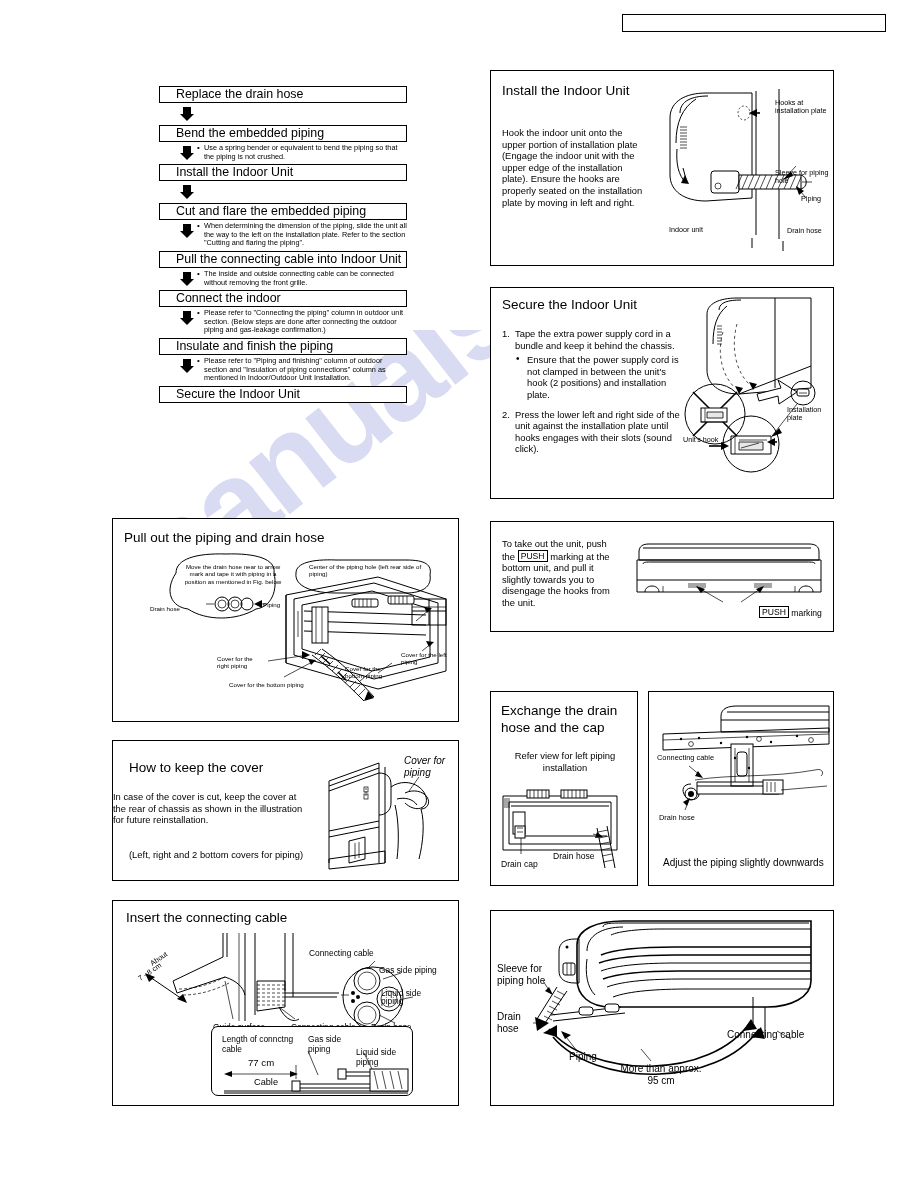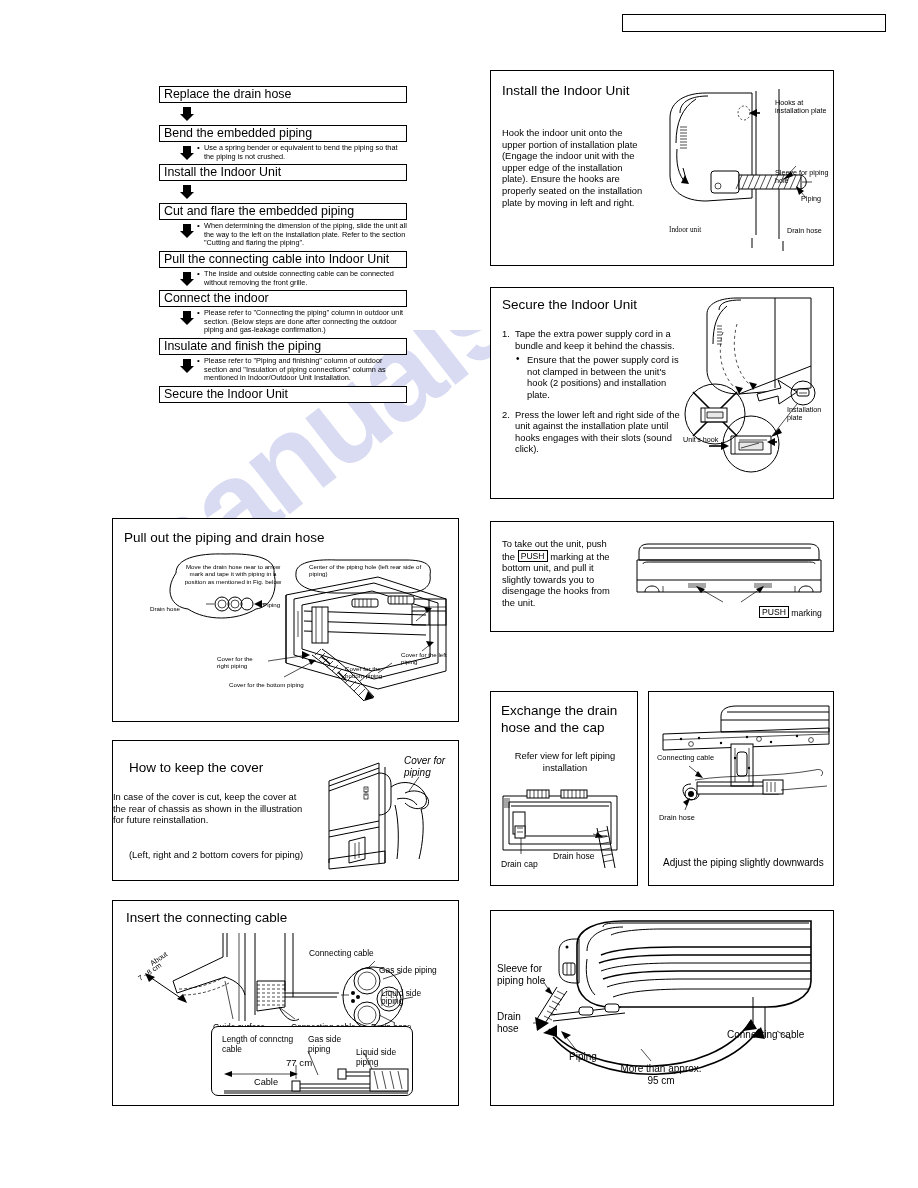--- a/index.html
+++ b/index.html
@@ -47,21 +47,21 @@
     z-index: 10;
   }
 
   
   .flow { position: absolute; left: 159px; top: 86px; width: 248px; z-index: 10; }
   .flow-box {
     border: 1.3px solid #000;
     background: #fff;
     height: 17px;
     line-height: 15px;
-    padding: 0 4px;
+    padding: 0 16px;
     font-size: 12.4px;
     white-space: nowrap;
     overflow: hidden;
   }
   .flow-gap { position: relative; }
   .arrow-down {
     position: absolute; left: 21px; top: 4px;
     width: 0; height: 0;
   }
   .arrow-down i {
@@ -241,21 +241,21 @@
       <polygon class="fillk" points="127,97 135,88 137,93"></polygon>
       <path class="lnT" d="M141 104 L150 115"></path>
       <polygon class="fillk" points="140,103 148,108 143,112"></polygon>
       <path class="lnT" d="M146 99 L156 99"></path>
     </svg>
 
     <div class="lbl" style="left:284px; top:28px; width:58px;">Hooks at installation plate</div>
     <div class="lbl" style="left:284px; top:98px; width:58px;">Sleeve for piping hole</div>
     <div class="lbl" style="left:310px; top:124px;">Piping</div>
     <div class="lbl" style="left:296px; top:156px;">Drain hose</div>
-    <div class="lbl" style="left:178px; top:155px;font-family:Liberation Serif, serif;">Indoor unit</div>
+    <div class="lbl" style="left:178px; top:155px;">Indoor unit</div>
   </div>
 
   <div class="panel" style="left:490px; top:287px; width:344px; height:212px;">
     <div class="panel-title" style="position:absolute; left:11px; top:9px;">Secure the Indoor Unit</div>
 
     <div class="panel-body" style="position:absolute; left:11px; top:40px; width:180px;">
       <ul class="olist">
         <li>
           <span class="num">1.</span>
           <span>Tape the extra power supply cord in a bundle and keep it behind the chassis.</span>
@@ -493,21 +493,21 @@
     <div class="lbl" style="left:178px; top:122px; font-size:8.4px;">Connecting cable</div>
     <div class="lbl" style="left:196px; top:48px; font-size:8.4px;">Connecting cable</div>
     <div class="lbl" style="left:266px; top:65px; width:62px; font-size:8.4px;">Gas side piping</div>
     <div class="lbl" style="left:268px; top:88px; width:52px; font-size:8.4px;">Liquid side piping</div>
     <div class="lbl" style="left:258px; top:122px; font-size:8.4px;">Drain hose</div>
 
     <div style="position:absolute; left:98px; top:125px; width:202px; height:70px; border:1px solid #000; border-radius:7px; background:#fff;">
       <div class="panel-body" style="position:absolute; left:10px; top:7px; width:80px; font-size:8.4px; line-height:10px;">Length of connctng cable</div>
       <div class="panel-body" style="position:absolute; left:96px; top:7px; width:44px; font-size:8.4px; line-height:10px;">Gas side piping</div>
       <div class="panel-body" style="position:absolute; left:144px; top:20px; width:48px; font-size:8.4px; line-height:10px;">Liquid side piping</div>
-      <div class="panel-body" style="position:absolute; left:36px; top:30px; font-size:9.6px;margin-left:38px;">77 cm</div>
+      <div class="panel-body" style="position:absolute; left:36px; top:30px; font-size:9.6px;">77 cm</div>
       <div class="panel-body" style="position:absolute; left:42px; top:50px; font-size:9.2px;">Cable</div>
 
       <svg width="200" height="70" style="position:absolute; left:0; top:0;">
         <path class="lnT" d="M14 47 L84 47"></path>
         <polygon class="fillk" points="12,47 20,44 20,50"></polygon>
         <polygon class="fillk" points="86,47 78,44 78,50"></polygon>
         <path class="lnT" d="M84 38 L84 52"></path>
         <path class="ln" d="M12 64 L196 64 M12 66 L196 66"></path>
         <rect class="fillw" x="80" y="54" width="8" height="10"></rect>
         <path class="ln" d="M88 57 L196 57 M88 61 L196 61"></path>

